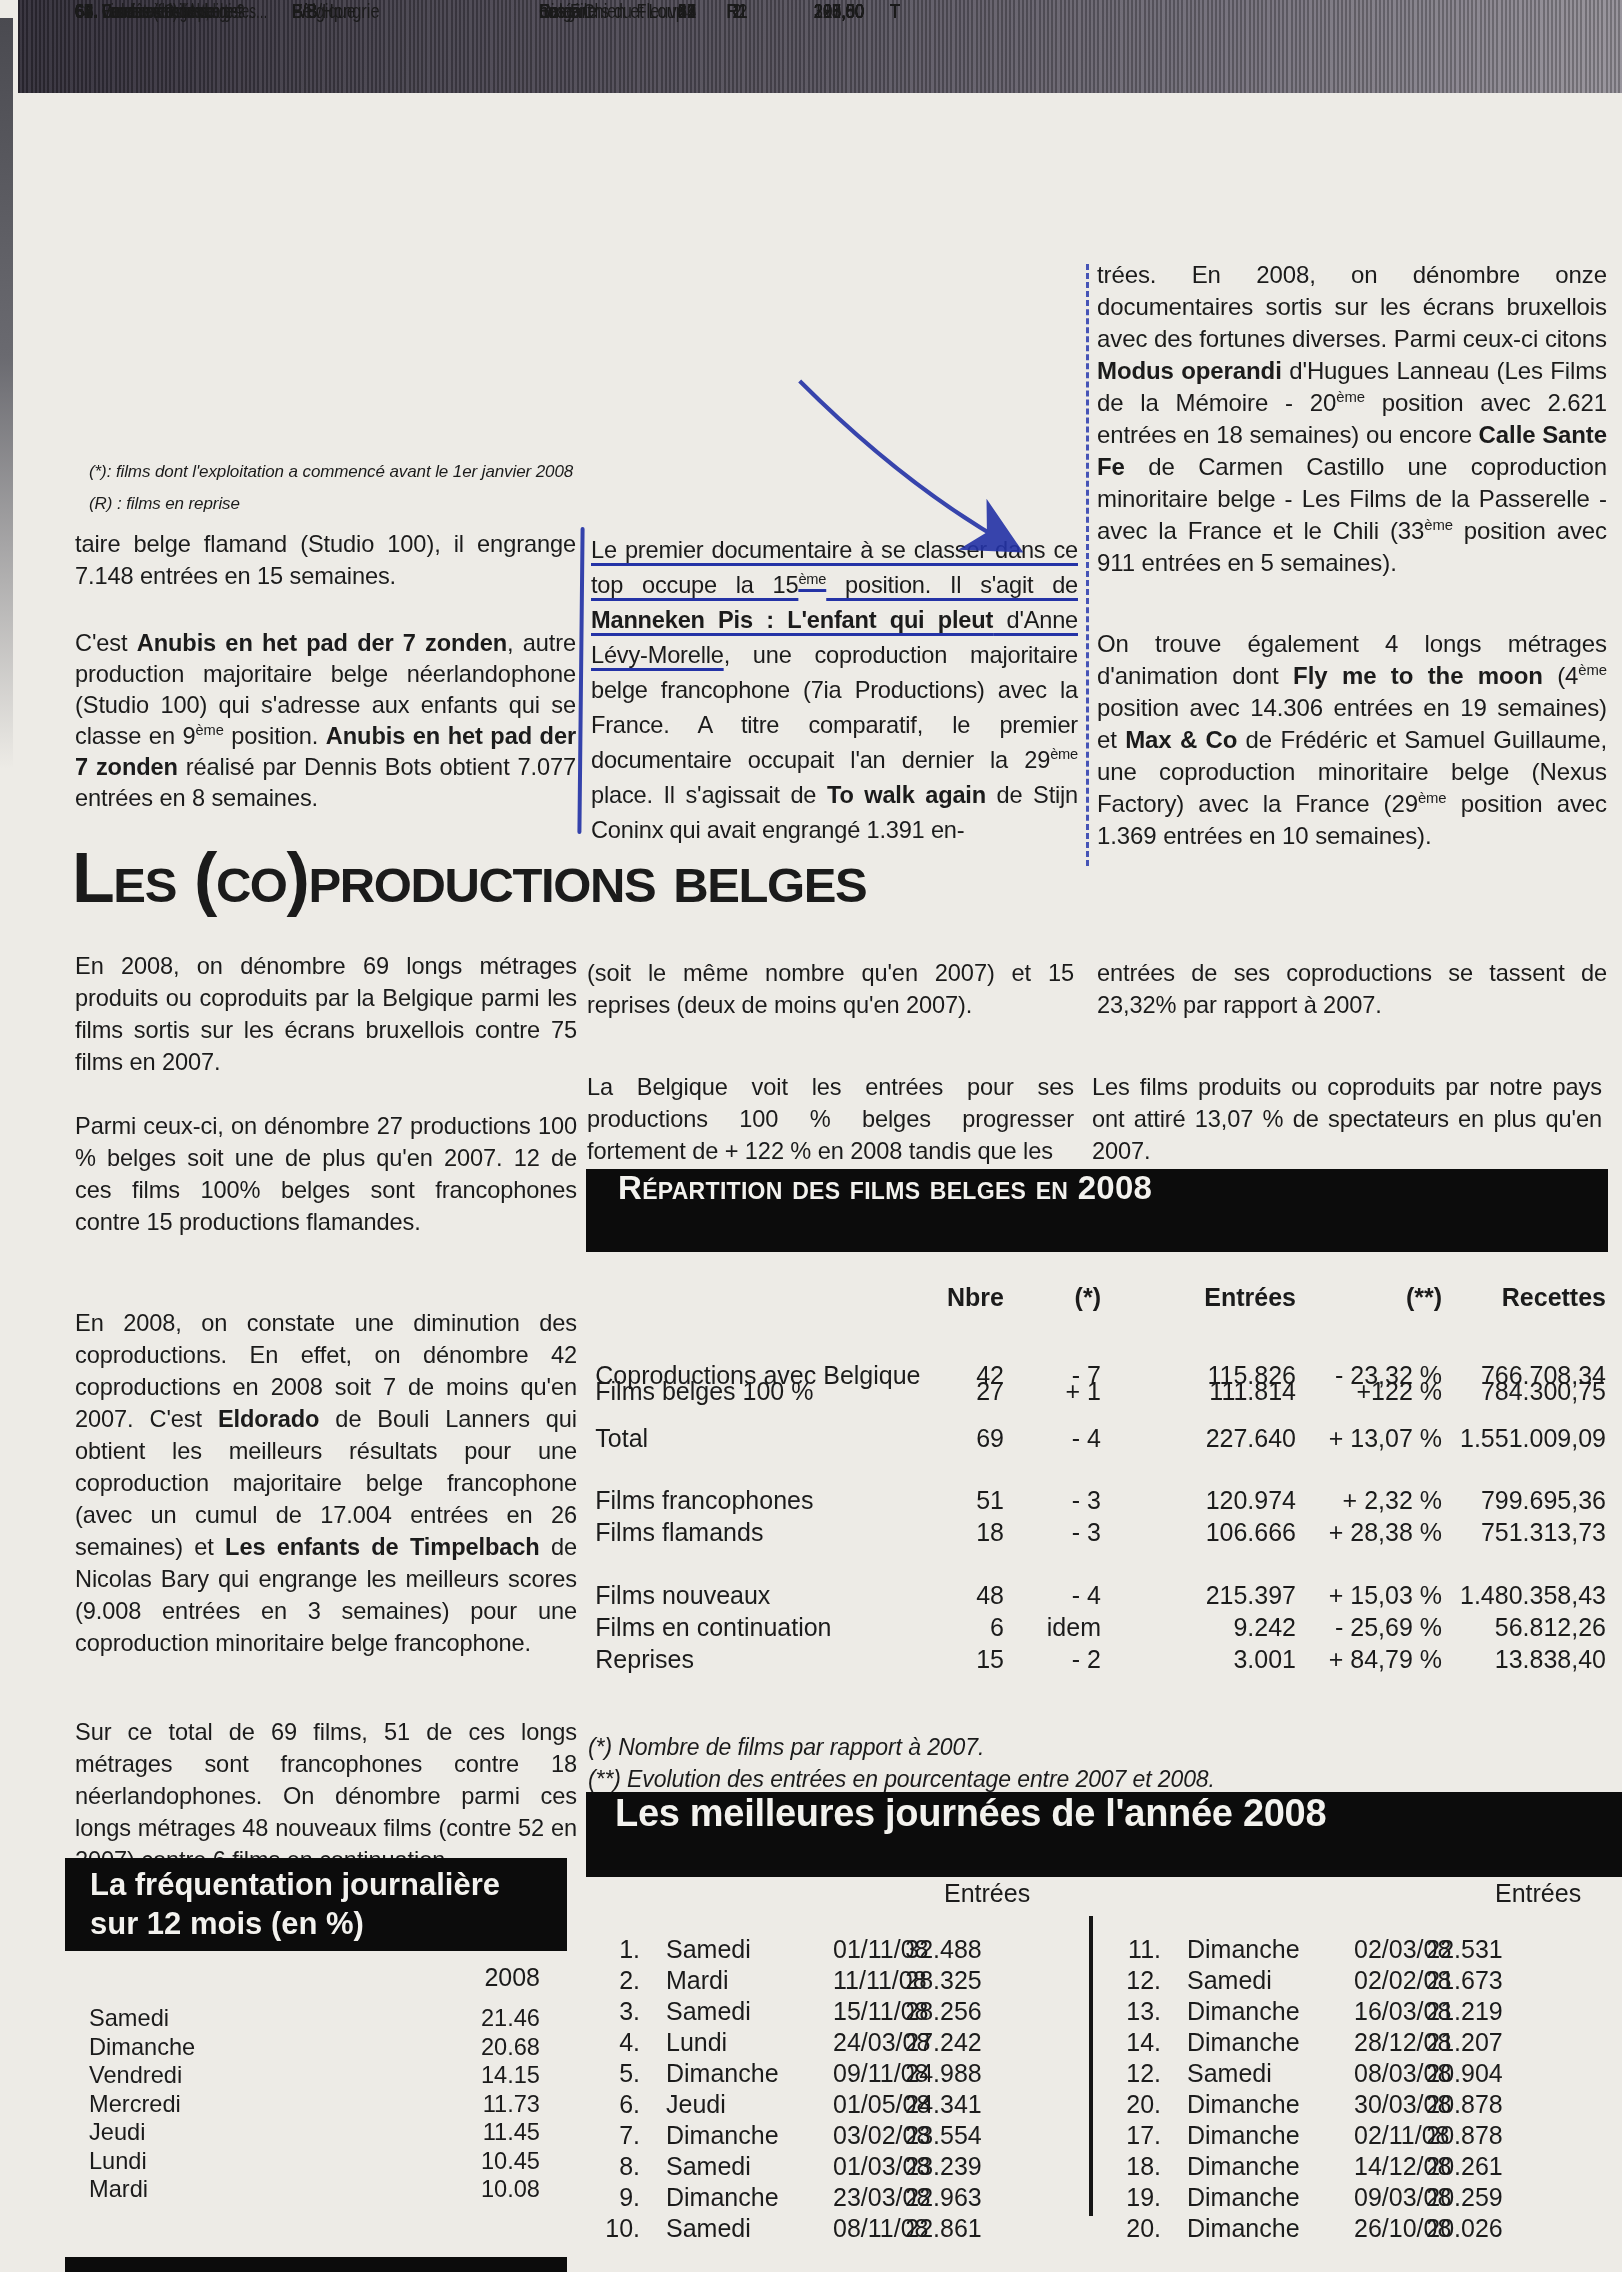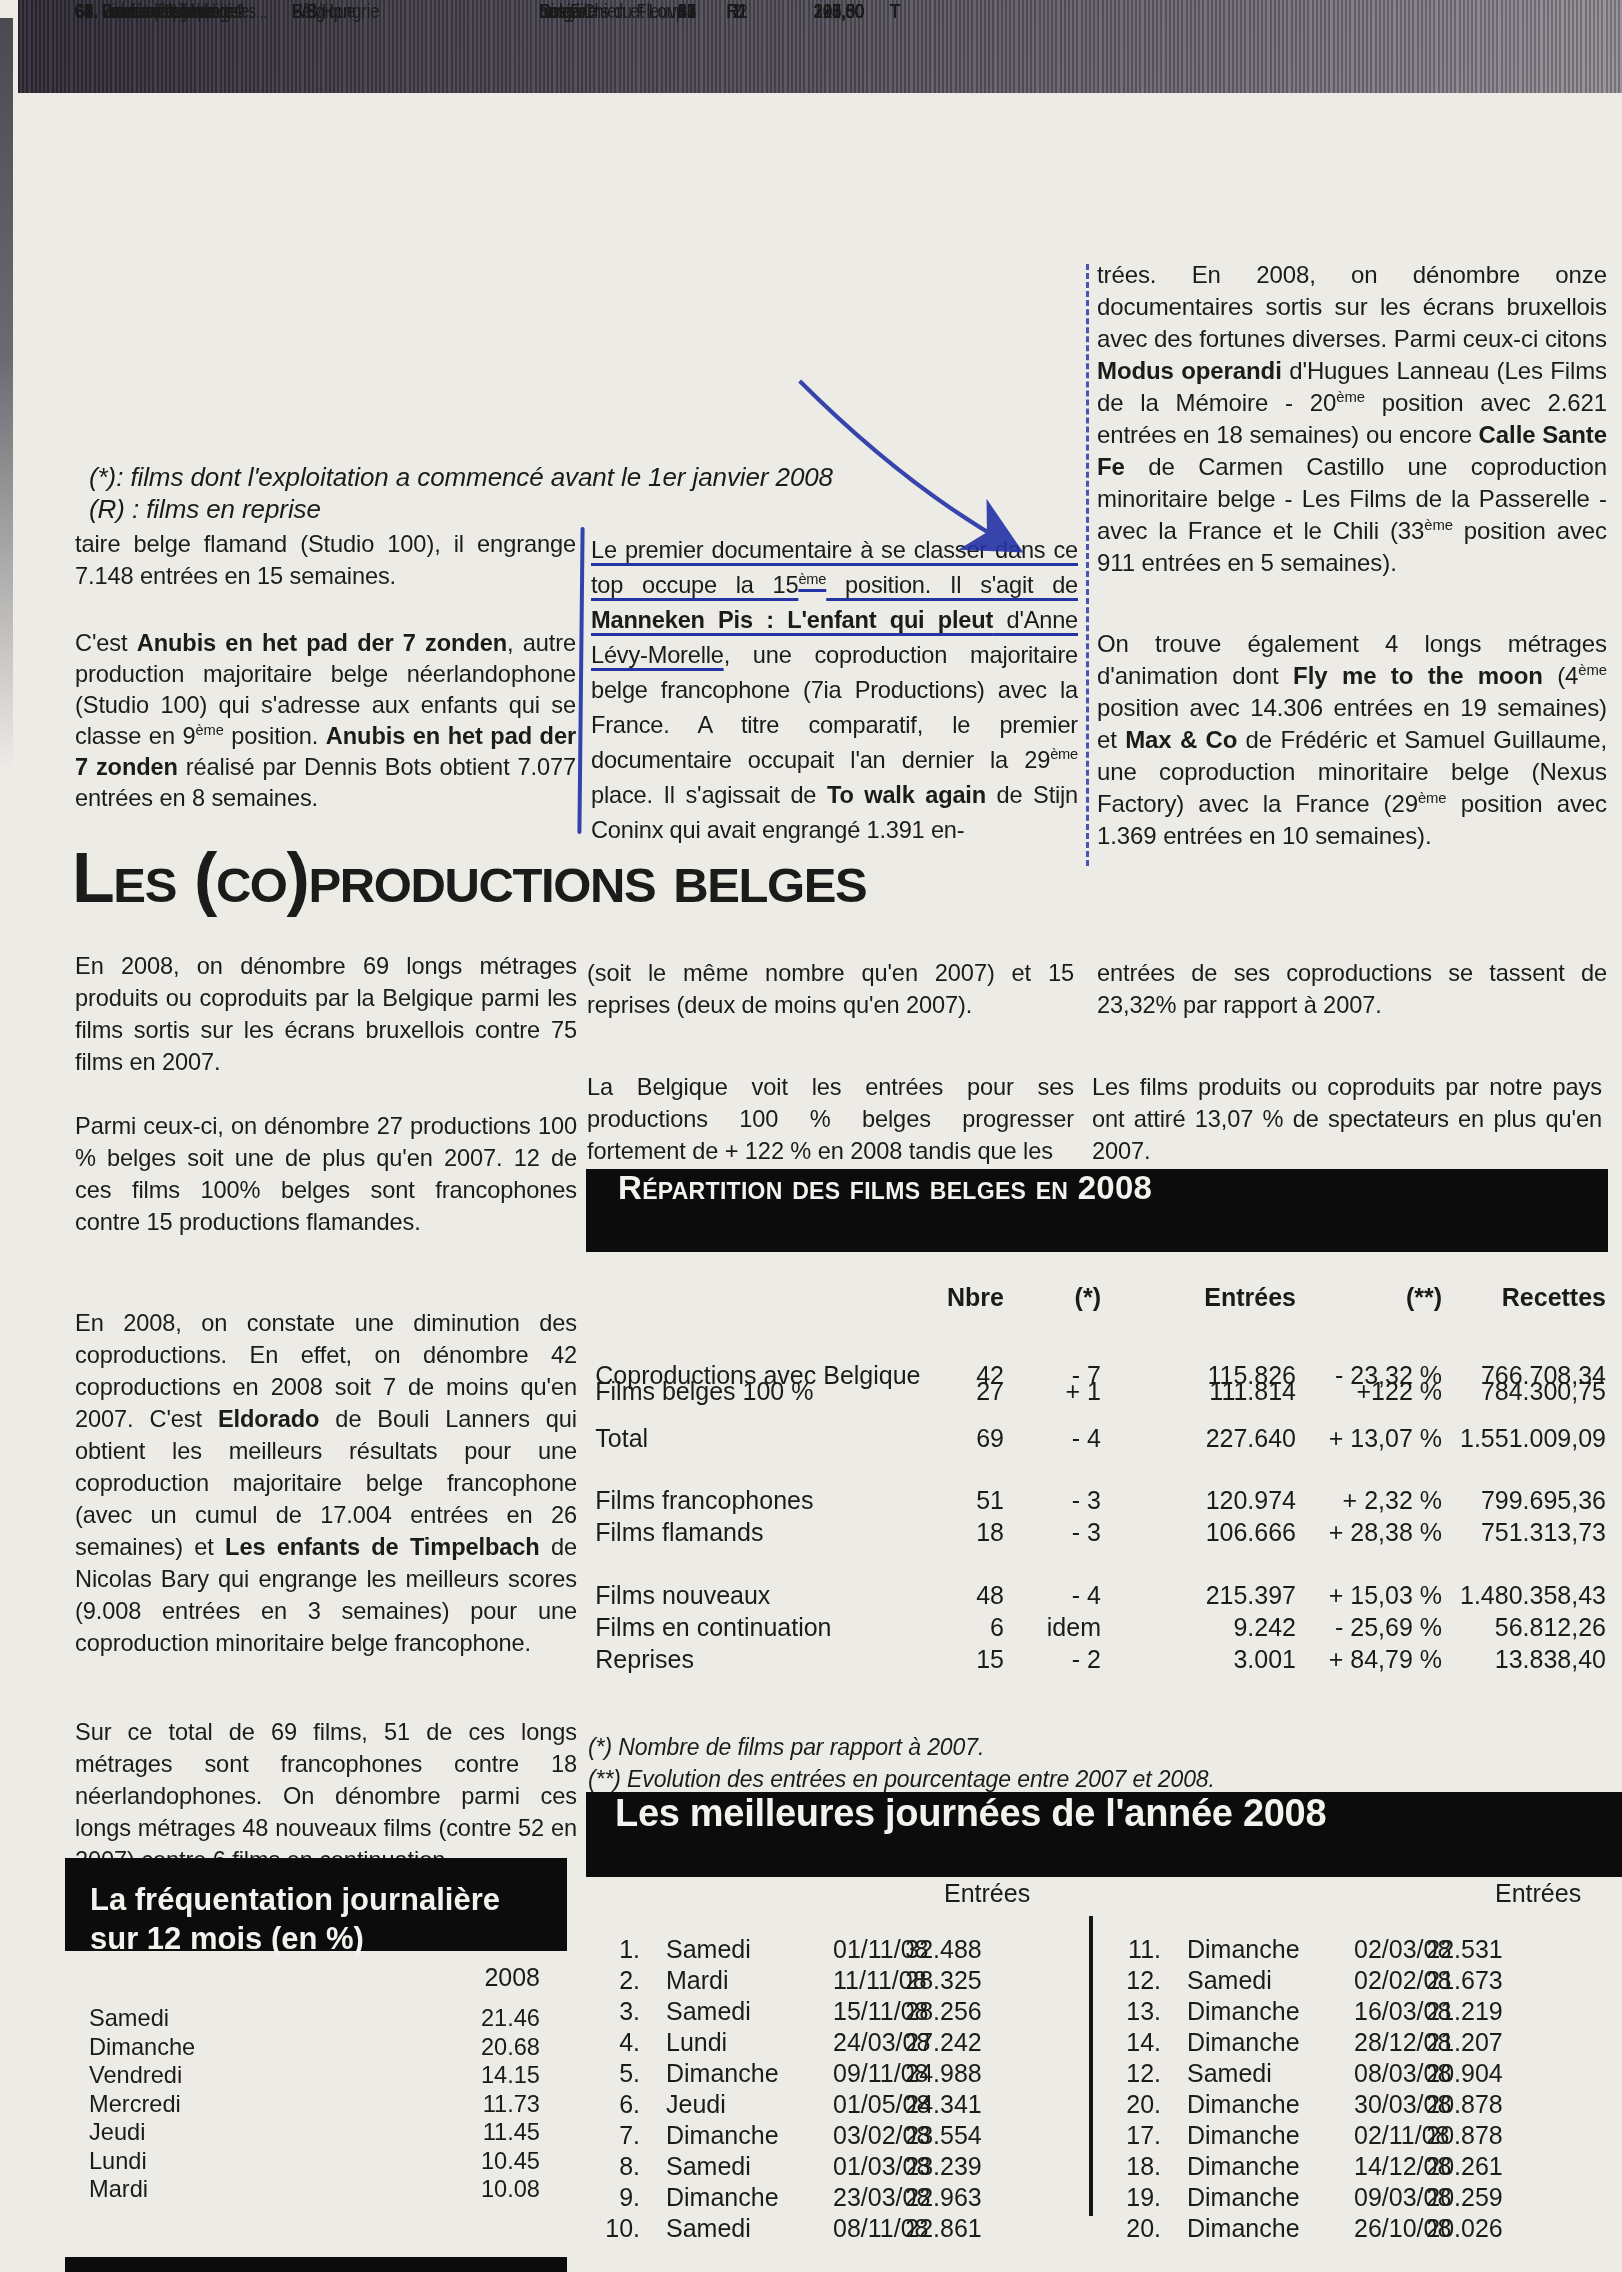--- a/index.html
+++ b/index.html
@@ -20,33 +20,33 @@
   
   .flrow{position:absolute;left:75px;width:876px;height:26px;font-size:20px;white-space:nowrap;}
   .flrow span{position:absolute;display:inline-block;transform:scaleX(.82);transform-origin:left center;}
   .fl-title{left:0;}
   .fl-country{left:217px;}
   .fl-dist{left:464px;}
   .fl-wk{left:565px;width:56px;text-align:right;transform-origin:right center !important;}
   .fl-r{left:629px;width:66px;text-align:center;transform-origin:center center !important;}
   .fl-score{left:681px;width:108px;text-align:right;transform-origin:right center !important;}
   .fl-t{left:815px;}
-  .fnote{position:absolute;left:89px;font-size:26px;font-style:italic;letter-spacing:-0.1px;}
+  .fnote{position:absolute;left:89px;font-size:17px;font-style:italic;letter-spacing:-0.1px;}
   
   .headline{position:absolute;left:72px;top:838px;font-size:70px;font-weight:bold;
     font-variant:small-caps;letter-spacing:-1.4px;white-space:nowrap;}
   
   .bar{position:absolute;background:#0c0c0c;color:#f3f2ee;display:flex;align-items:flex-start;}
   .bar-repart{left:586px;top:1169px;width:1022px;height:83px;}
   .bar-repart .t{font-variant:small-caps;font-weight:bold;font-size:33px;letter-spacing:0.3px;padding-left:32px;}
   .bar-best{left:586px;top:1792px;width:1037px;height:85px;}
   .bar-best .t{font-weight:bold;font-size:38px;padding-left:29px;letter-spacing:-0.3px;}
   .bar-freq{left:65px;top:1858px;width:502px;height:93px;display:block;}
   .bar-freq .t{display:block;font-weight:bold;font-size:31px;line-height:39px;padding-left:25px;}
-  .bar-freq .t:first-child{padding-top:22px;}
+  .bar-freq .t:first-child{padding-top:7px;}
   .bar-bottom{left:65px;top:2257px;width:502px;height:15.3px;}
   
   .rrow{position:absolute;left:587px;width:1018px;height:32px;font-size:25px;white-space:nowrap;}
   .rrow span{position:absolute;}
   .r-label{left:8.3px;}
   .r-nbre{left:299px;width:118px;text-align:right;}
   .r-star{left:417px;width:97px;text-align:right;}
   .r-entrees{left:521px;width:188px;text-align:right;}
   .r-evol{left:723px;width:132px;text-align:right;}
   .r-recettes{left:866px;width:153px;text-align:right;}

